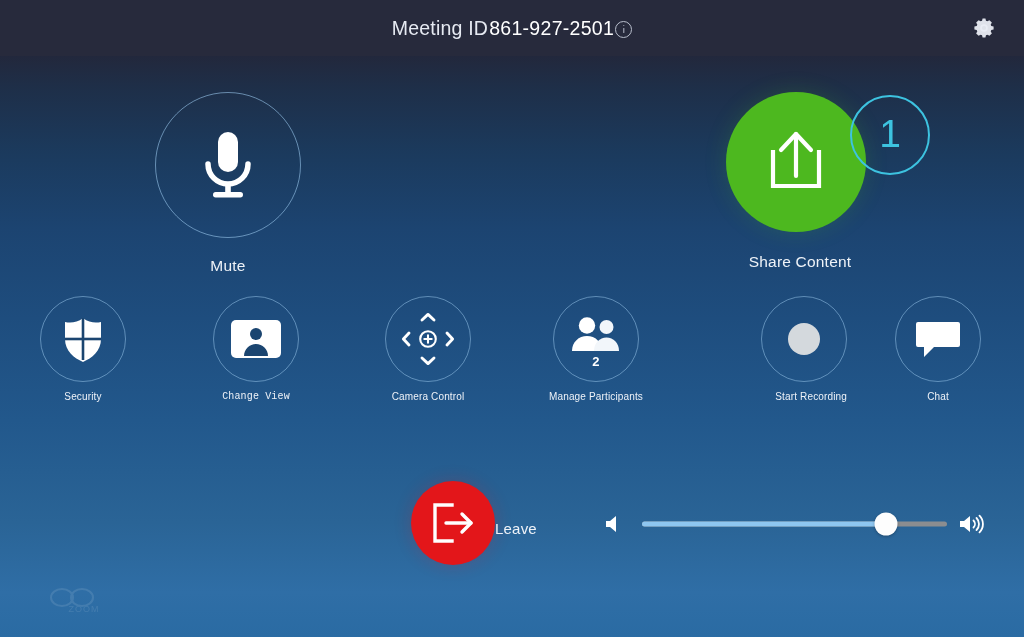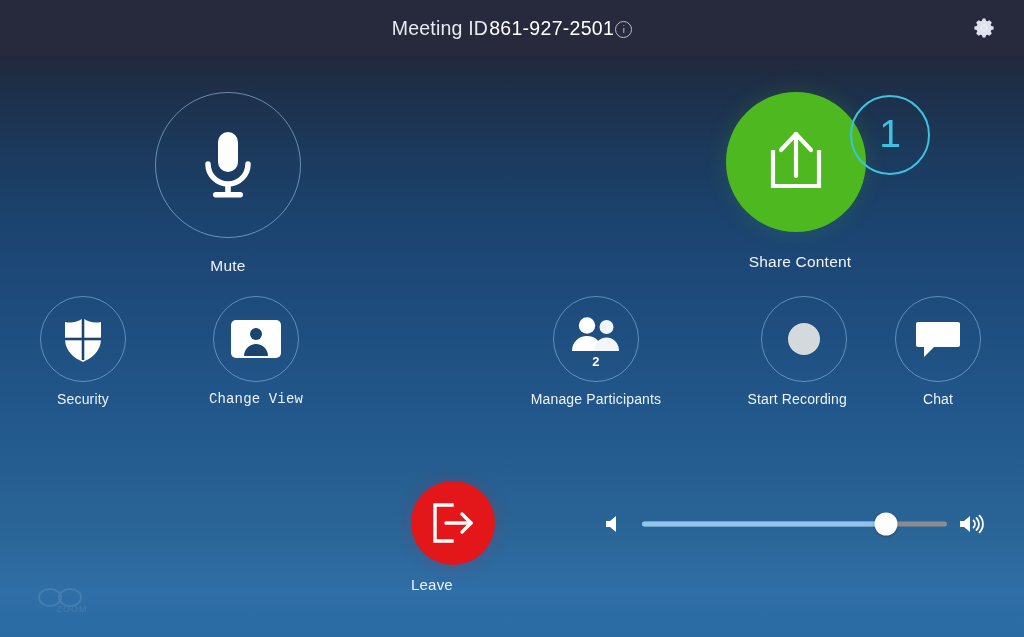--- a/index.html
+++ b/index.html
@@ -127,40 +127,40 @@
   }
   .sm-circle {
     width:86px; height:86px; border-radius:50%;
     border:1.5px solid rgba(150,195,232,.55);
     display:flex; align-items:center; justify-content:center;
     position:relative;
   }
   .sm-label {
     margin-top:9px;
     color:#eef2f8;
-    font-size:14px;
+    font-size:10px;
     letter-spacing:.15px;
     white-space:nowrap;
     text-align:center;
   }
   .participant-count {
     position:absolute;
     left:0; right:0; bottom:12px;
     text-align:center;
     color:#ffffff;
     font-size:13px;
     font-weight:bold;
     letter-spacing:.3px;
   }
 
   
   .leave-wrap {
     position:absolute; left:511px; top:481px;
     width:200px; margin-left:-100px;
-    display:flex; flex-direction:column; align-items:flex-start;
+    display:flex; flex-direction:row; align-items:center;
     z-index:3; cursor:pointer;
   }
   .leave-circle {
     width:84px; height:84px; border-radius:50%;
     background:#e3161a;
     display:flex; align-items:center; justify-content:center;
     box-shadow:0 0 18px rgba(227,22,26,.2);
   }
   .leave-label {
     margin-top:11px;
@@ -203,21 +203,21 @@
     width:23px; height:23px; border-radius:50%;
     background:#fdfdfd;
     transform:translate(-50%,-50%);
     left:80%;
     box-shadow:0 1px 3px rgba(0,0,0,.28);
     cursor:grab;
   }
 
   
   .watermark {
-    position:absolute; left:32px; top:588px;
+    position:absolute; left:44px; top:588px;
     width:80px; height:30px;
     opacity:.10;
     z-index:2;
     pointer-events:none;
   }
   .watermark .wm-t {
     color:#ffffff; font-size:9px; letter-spacing:1px;
     text-align:center; margin-top:16px;
   }
   .wm-ring {
@@ -298,20 +298,33 @@
       <div class="sm-circle">
         <svg width="52" height="40" viewBox="0 0 52 40">
           <rect x="1" y="1" width="50" height="38" rx="5" fill="#ffffff"></rect>
           <circle cx="26" cy="15" r="6" fill="#1b4570"></circle>
           <path d="M14 37 c0-7 5.5-12 12-12 s12 5 12 12 z" fill="#1b4570"></path>
         </svg>
       </div>
       <div class="sm-label">Change View</div>
     </div>
 
+    <div class="sm-btn" style="left:428px;">
+      <div class="sm-circle">
+        <svg width="54" height="54" viewBox="0 0 54 54">
+          <circle cx="27" cy="27" r="7.8" fill="none" stroke="#ffffff" stroke-width="2.1"></circle>
+          <path d="M27 23.3 v7.4 M23.3 27 h7.4" stroke="#ffffff" stroke-width="2.1" stroke-linecap="round"></path>
+          <path d="M21 8 L27 2.4 L33 8" fill="none" stroke="#ffffff" stroke-width="2.9" stroke-linecap="round" stroke-linejoin="round"></path>
+          <path d="M21 46 L27 51.6 L33 46" fill="none" stroke="#ffffff" stroke-width="2.9" stroke-linecap="round" stroke-linejoin="round"></path>
+          <path d="M8 21 L2.4 27 L8 33" fill="none" stroke="#ffffff" stroke-width="2.9" stroke-linecap="round" stroke-linejoin="round"></path>
+          <path d="M46 21 L51.6 27 L46 33" fill="none" stroke="#ffffff" stroke-width="2.9" stroke-linecap="round" stroke-linejoin="round"></path>
+        </svg>
+      </div>
+      <div class="sm-label">Camera Control</div>
+    </div>
 
     <div class="sm-btn" style="left:596px;">
       <div class="sm-circle">
         <svg width="52" height="36" viewBox="0 0 52 36" style="position:relative;top:-5px;">
           <circle cx="17" cy="9.5" r="8.2" fill="#ffffff"></circle>
           <path d="M2 35 c0-9 6.8-15 15-15 s15 6 15 15 z" fill="#ffffff"></path>
           <circle cx="36.5" cy="11" r="7" fill="#f2f6fa"></circle>
           <path d="M24 35 c0-8 5.6-13.5 12.5-13.5 S49 27 49 35 z" fill="#f2f6fa"></path>
         </svg>
         <div class="participant-count">2</div>

